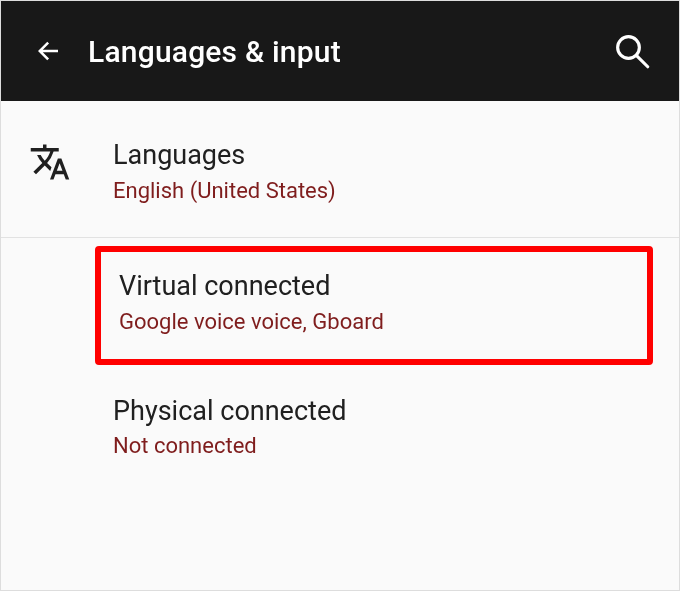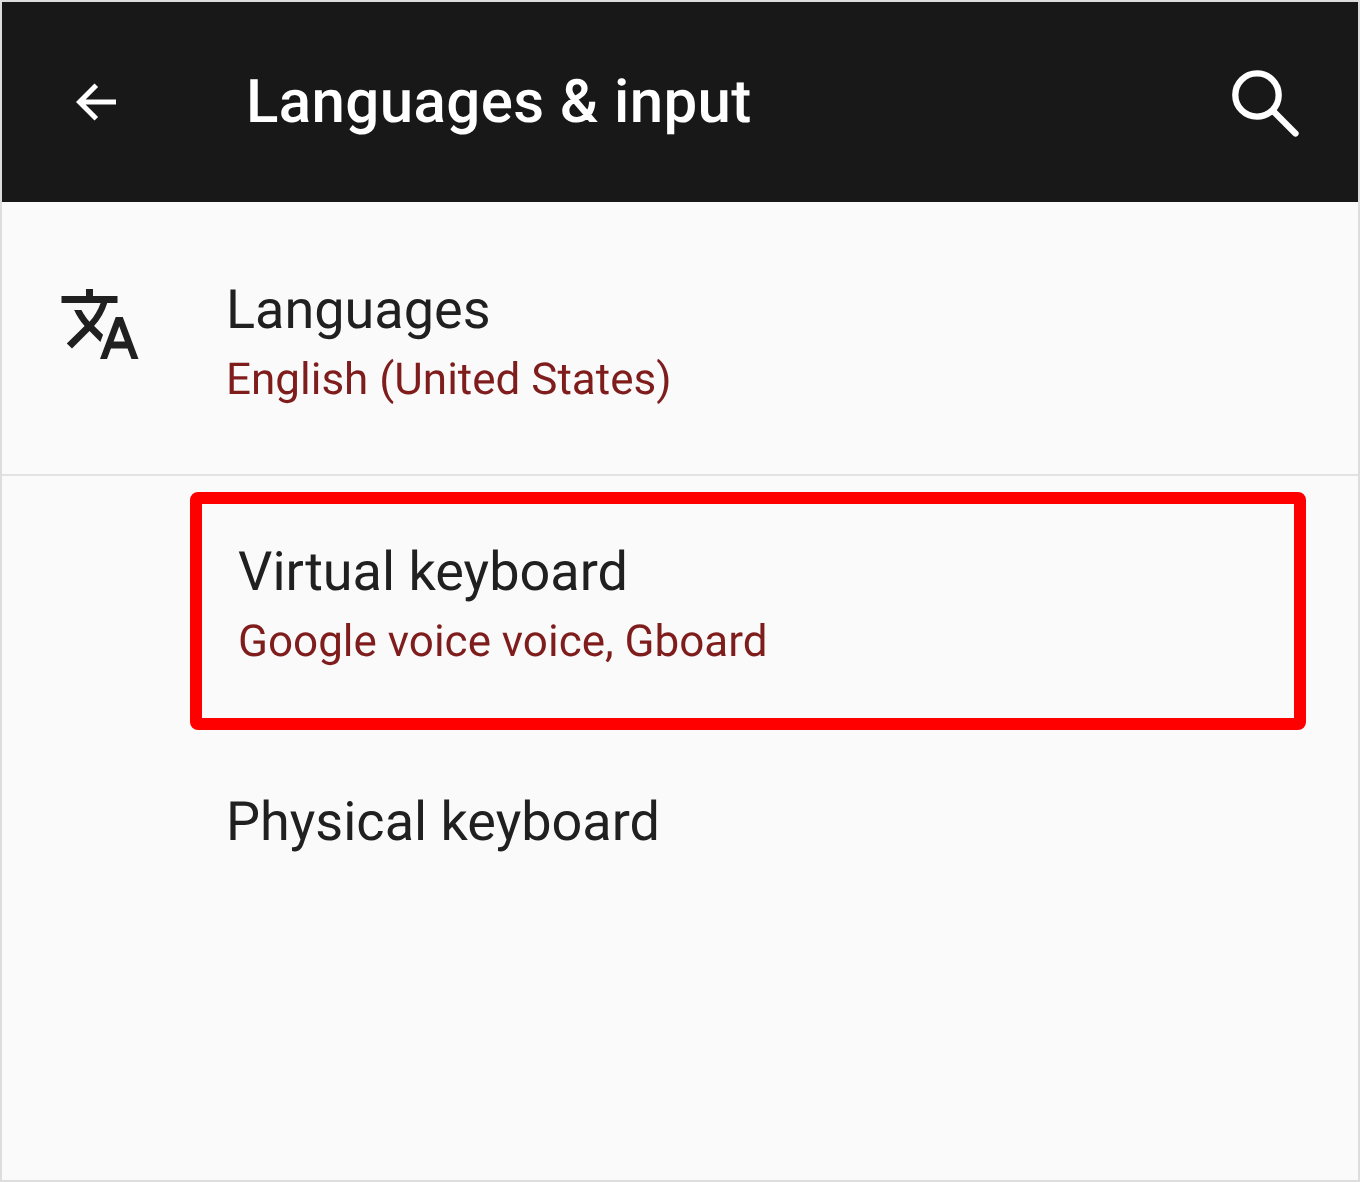--- a/index.html
+++ b/index.html
@@ -23,21 +23,21 @@
       height: 100px;
       display: flex;
       align-items: center;
       padding: 0 26px 0 32px;
     }
     .titlebar .title {
       flex: 1;
       font-size: 30px;
       font-weight: 500;
       letter-spacing: 0.2px;
-      margin-left: 60px;
+      margin-left: 25px;
     }
     .back-btn { width: 30px; height: 30px; display: flex; align-items: center; justify-content: center; }
     .search-btn { width: 42px; height: 42px; display: flex; align-items: center; justify-content: center; }
     .back-btn svg { width: 30px; height: 30px; fill: #fff; }
     .search-btn svg { width: 42px; height: 42px; }
 
     
     .list-item {
       display: flex;
       align-items: flex-start;
@@ -111,25 +111,26 @@
       <div class="item-sub">English (United States)</div>
     </div>
   </div>
 
   <hr class="divider">
 
 
   <div class="highlight-wrap">
     <div class="highlight-inner">
       <div class="texts">
-        <div class="item-title">Virtual keyboard</div>
+        <div class="item-title">Virtual connected</div>
         <div class="item-sub">Google voice voice, Gboard</div>
       </div>
     </div>
   </div>
 
   <div class="list-item vk-item">
     <div class="texts">
-      <div class="item-title">Physical keyboard</div>
+      <div class="item-title">Physical connected</div>
+      <div class="item-sub">Not connected</div>
     </div>
   </div>
 
 </div>
 
 </body></html>

